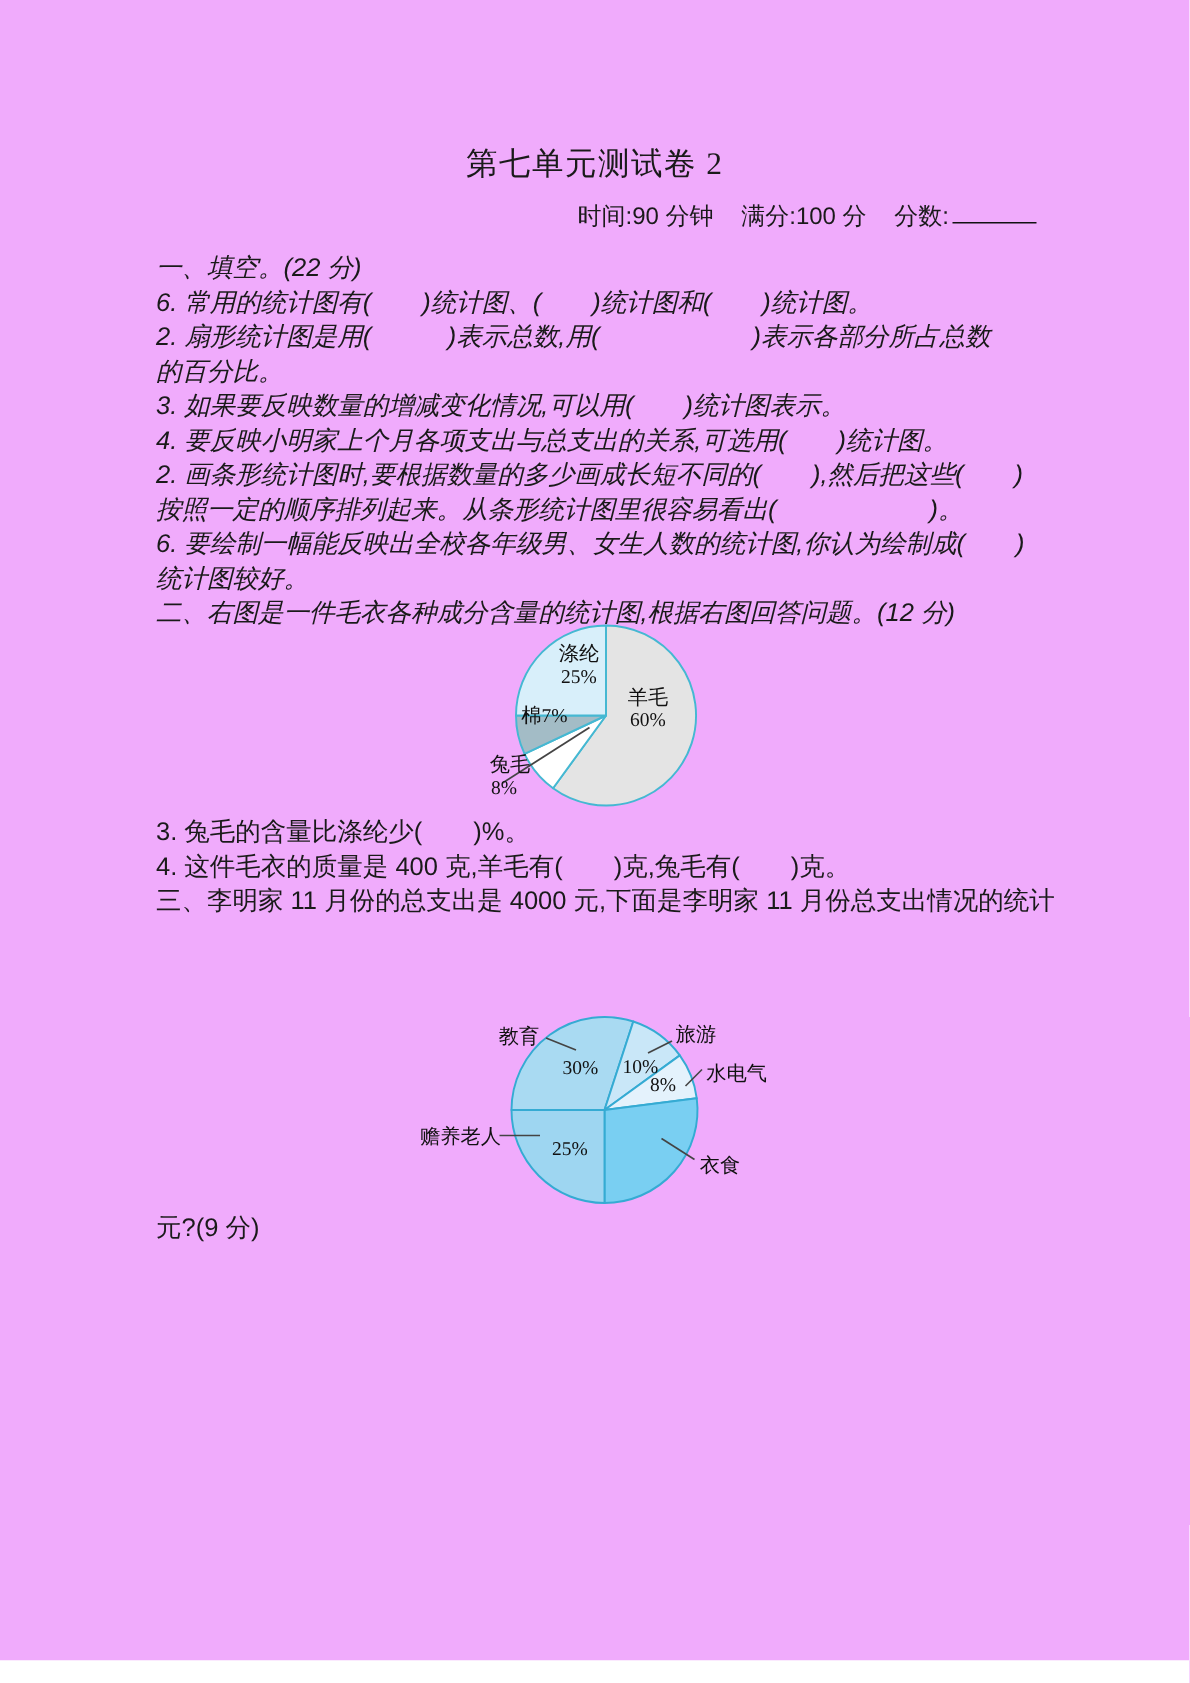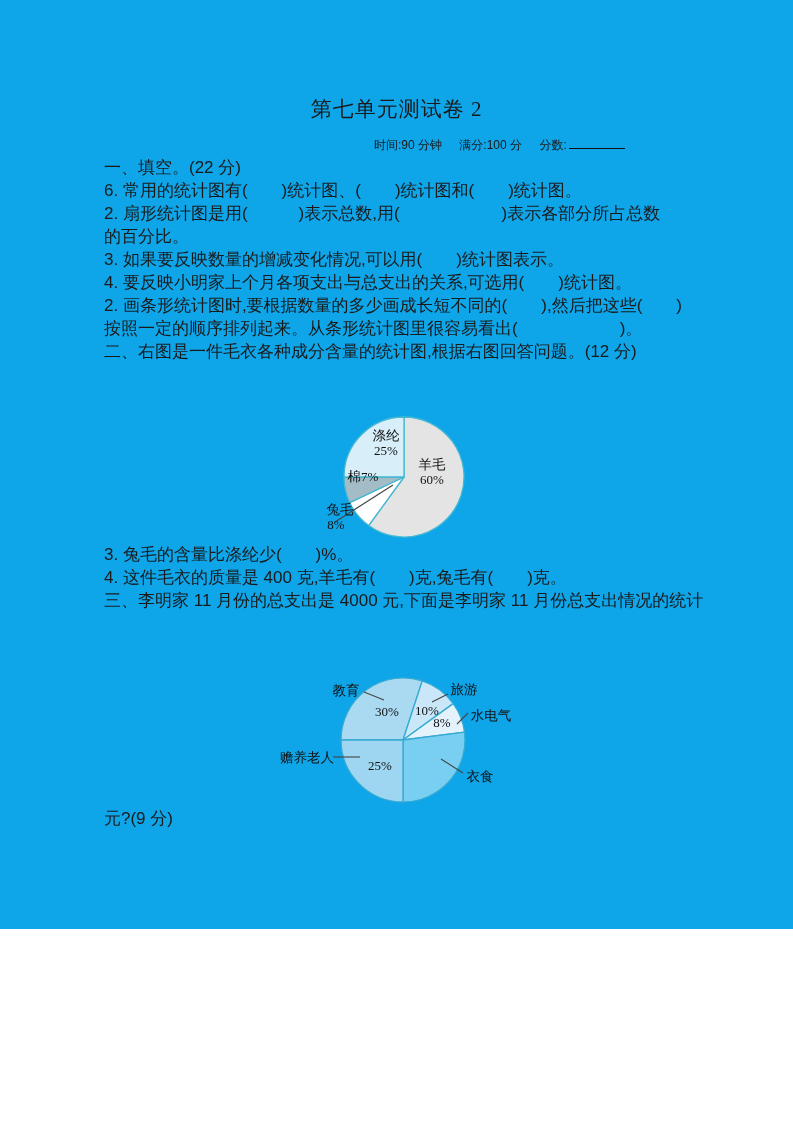--- a/index.html
+++ b/index.html
@@ -1,35 +1,35 @@
 <!DOCTYPE html>
 <html><head>
 <meta charset="utf-8">
 <style>
   html,body { margin:0; padding:0; background:#ffffff; }
   .page {
-    position:relative; width:793px; height:929px; background:#0ea5e9;
+    position:relative; width:793px; height:1107px; background:#f0abfc;
     font-family:"Liberation Sans", sans-serif; color:#1a1a1a; overflow:hidden;
   }
   .title {
     position:absolute; top:95px; left:0; width:100%; text-align:center;
     font-family:"Liberation Serif", serif; font-weight:400; font-size:21px; margin:0;
     letter-spacing:1px;
   }
   .info {
-    position:absolute; top:133px; left:374px; font-size:12px; white-space:nowrap;
+    position:absolute; top:133px; left:385px; font-size:16px; white-space:nowrap;
   }
   .info .seg { margin-right:14px; }
   .score-blank {
     display:inline-block; width:56px; height:15px; border-bottom:1.5px solid #111;
     vertical-align:baseline; margin-left:2px;
   }
   .tblock { position:absolute; left:104px; width:620px; font-size:17px; line-height:23px; }
   .tblock .line { white-space:nowrap; }
-  .blkA { top:156px; }
+  .blkA { top:167px;font-style:italic; }
   .blkB { top:543px; }
   .blkC { top:807px; }
   .pie1 { position:absolute; left:305px; top:412px; }
   .pie2 { position:absolute; left:268px; top:670px; }
   svg text {
     font-family:"Liberation Serif", serif; fill:#111;
   }
   .clab { font-size:13.5px; }
   .plab { font-size:13px; }
 </style>
@@ -48,20 +48,22 @@
 
   <div class="tblock blkA">
     <div class="line">一、填空。(22 分)</div>
     <div class="line">6. 常用的统计图有(　　)统计图、(　　)统计图和(　　)统计图。</div>
     <div class="line">2. 扇形统计图是用(　　　)表示总数,用(　　　　　　)表示各部分所占总数</div>
     <div class="line">的百分比。</div>
     <div class="line">3. 如果要反映数量的增减变化情况,可以用(　　)统计图表示。</div>
     <div class="line">4. 要反映小明家上个月各项支出与总支出的关系,可选用(　　)统计图。</div>
     <div class="line">2. 画条形统计图时,要根据数量的多少画成长短不同的(　　),然后把这些(　　)</div>
     <div class="line">按照一定的顺序排列起来。从条形统计图里很容易看出(　　　　　　)。</div>
+    <div class="line">6. 要绘制一幅能反映出全校各年级男、女生人数的统计图,你认为绘制成(　　)</div>
+    <div class="line">统计图较好。</div>
     <div class="line">二、右图是一件毛衣各种成分含量的统计图,根据右图回答问题。(12 分)</div>
   </div>
 
   <svg class="pie1" width="200" height="134" viewBox="0 0 200 134">
 
     <path d="M99,65 L99,5 A60,60 0 1 1 63.7,113.5 Z" stroke="#45b8d2" stroke-width="1.3" stroke-linejoin="round" fill="#e4e4e4"></path>
     <path d="M99,65 L63.7,113.5 A60,60 0 0 1 44.7,90.6 Z" stroke="#45b8d2" stroke-width="1.3" stroke-linejoin="round" fill="#ffffff"></path>
     <path d="M99,65 L44.7,90.6 A60,60 0 0 1 39,65 Z" stroke="#45b8d2" stroke-width="1.3" stroke-linejoin="round" fill="#a3bcc6"></path>
     <path d="M99,65 L39,65 A60,60 0 0 1 99,5 Z" stroke="#45b8d2" stroke-width="1.3" stroke-linejoin="round" fill="#d8effa"></path>
 

